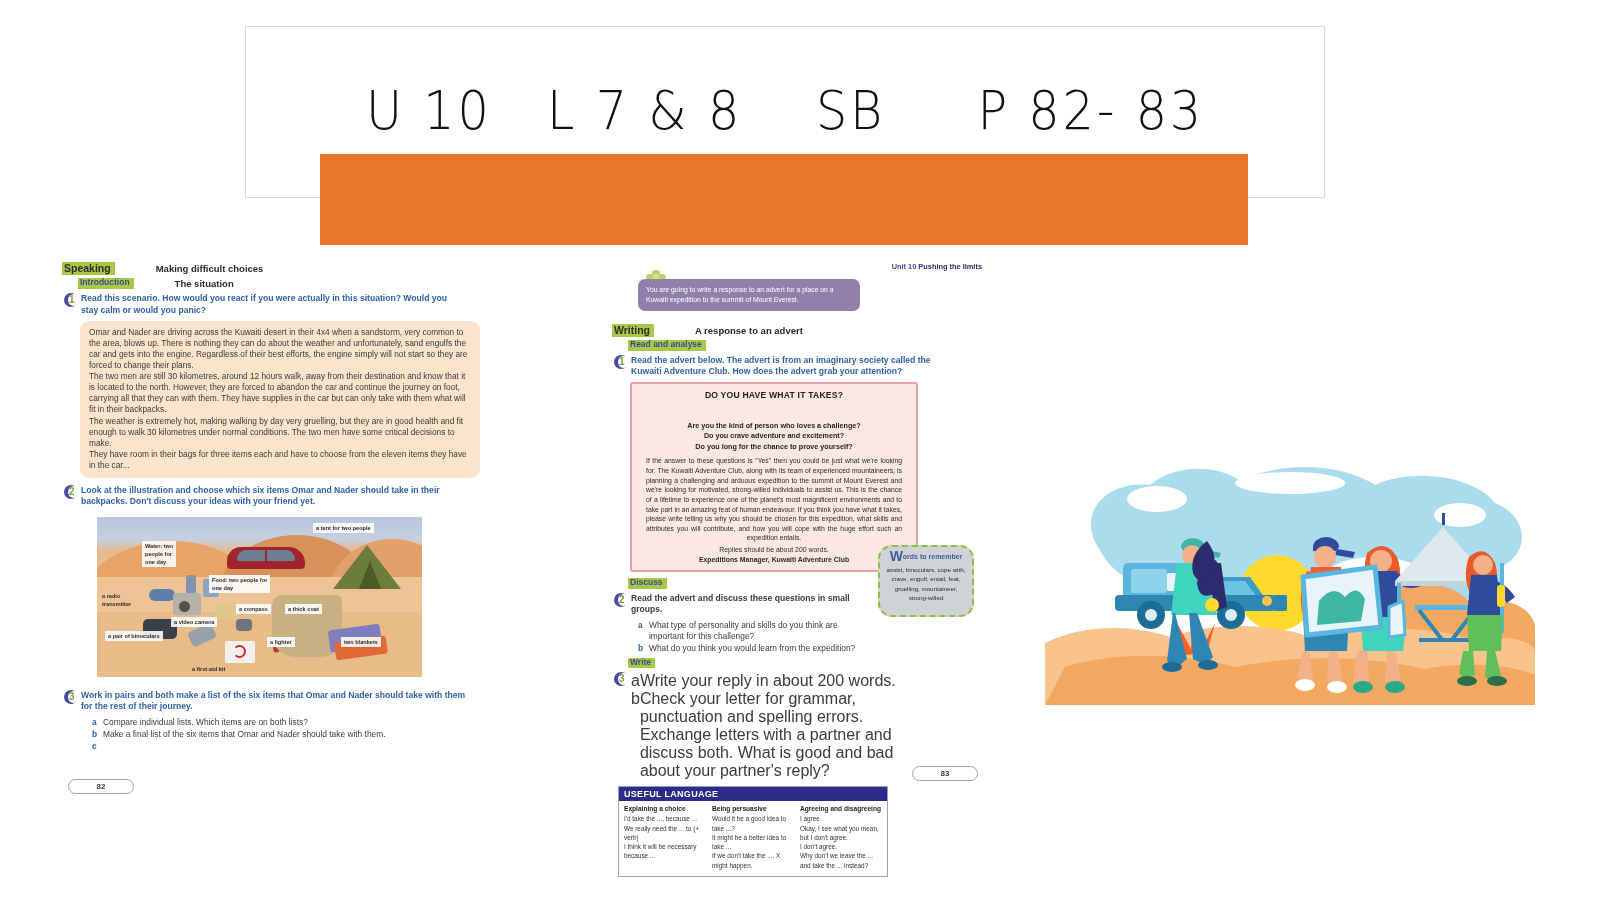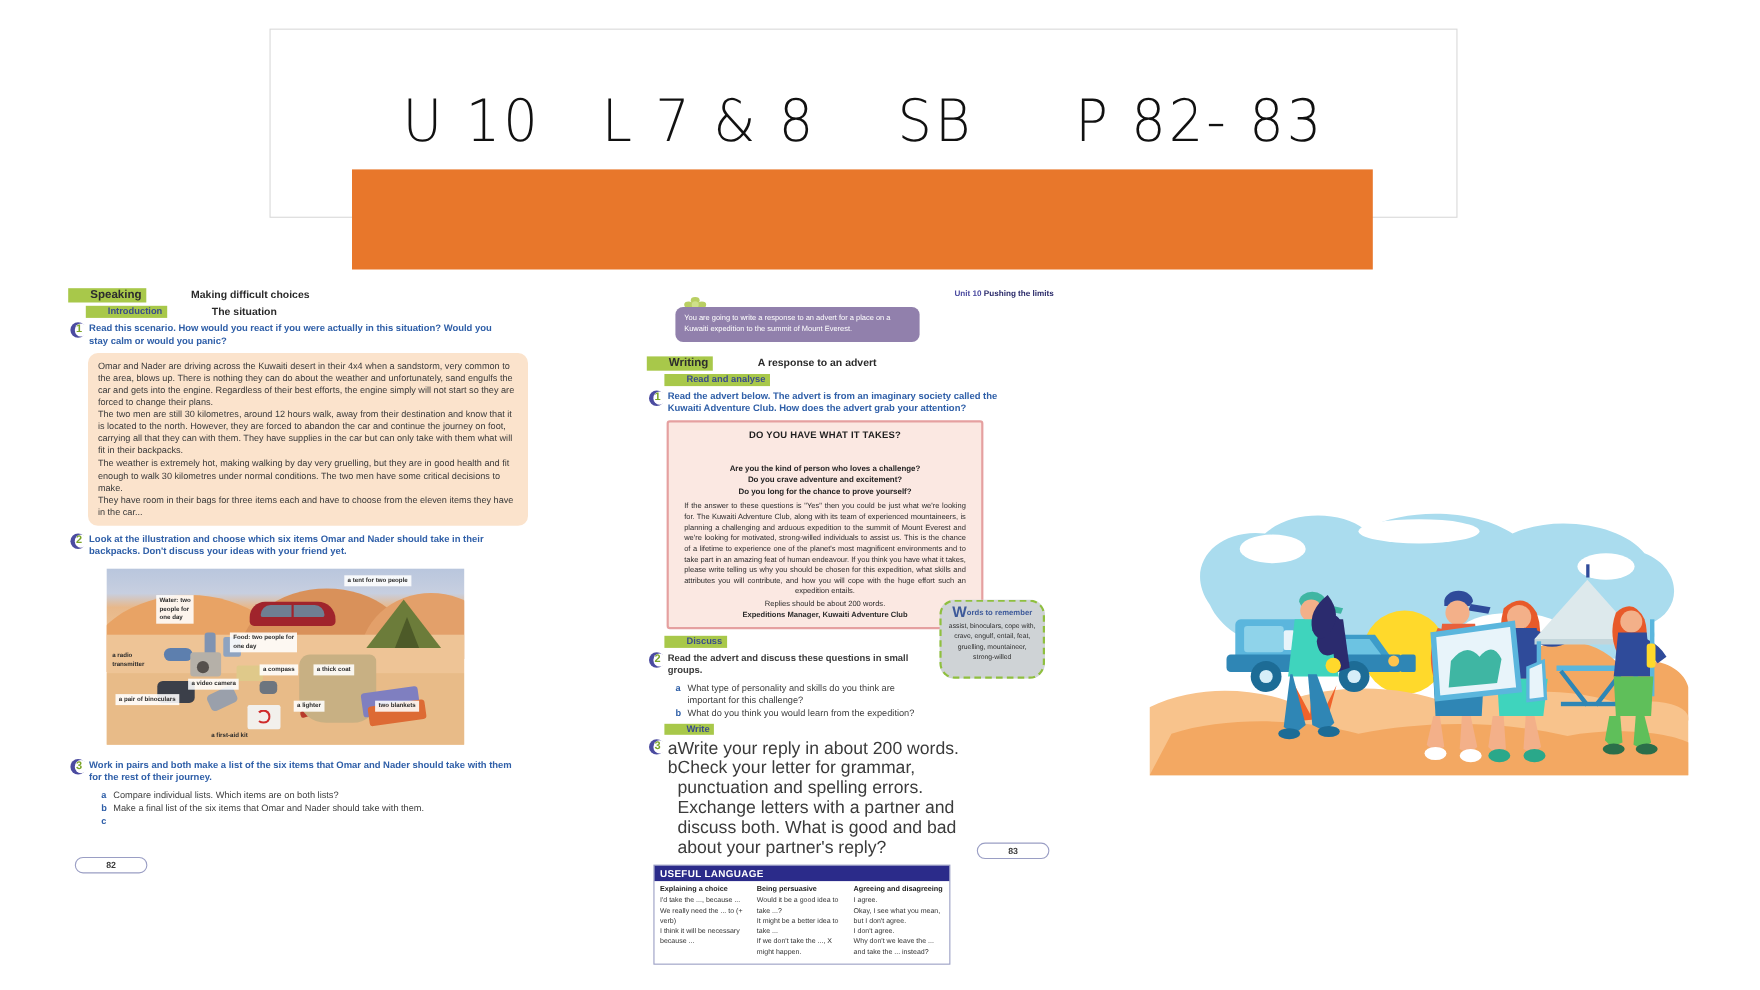--- a/index.html
+++ b/index.html
@@ -44,32 +44,32 @@
     left: 320px; top: 154px;
     width: 928px; height: 91px;
     background: #e8772b;
   }
 
   
   #spread { position: absolute; left: 0; top: 262px; width: 1600px; height: 560px; }
 
   .page { position: absolute; top: 0; }
   #page-left  { left: 62px;  width: 500px; height: 545px; }
-  #page-right { left: 588px; width: 370px; height: 525px; }
+  #page-right { left: 612px; width: 370px; height: 525px; }
 
   
   .bk { font-family: "Liberation Sans", sans-serif; color: #3b3b3b; }
 
   
   .tag {
     display: inline-block;
     background: #a8c84a;
     color: #2d2d2d;
     font-weight: bold;
-    padding: 0px 4px 1px 20px;
+    padding: 0px 4px 1px 2px;
     line-height: 1.15;
     vertical-align: middle;
   }
   .tag.big  { font-size: 10.5px; }
   .tag.sm   { font-size: 8.5px; }
   .tag.blue { background:#a8c84a; color:#3a4c8c;margin-left:16px; }
 
   .tag-row { display: flex; align-items: center; gap: 6px; margin-bottom: 3px; }
   .tag-title { font-size: 9.5px; font-weight: bold; color: #2a2a2a; margin-left: 35px; }
 

